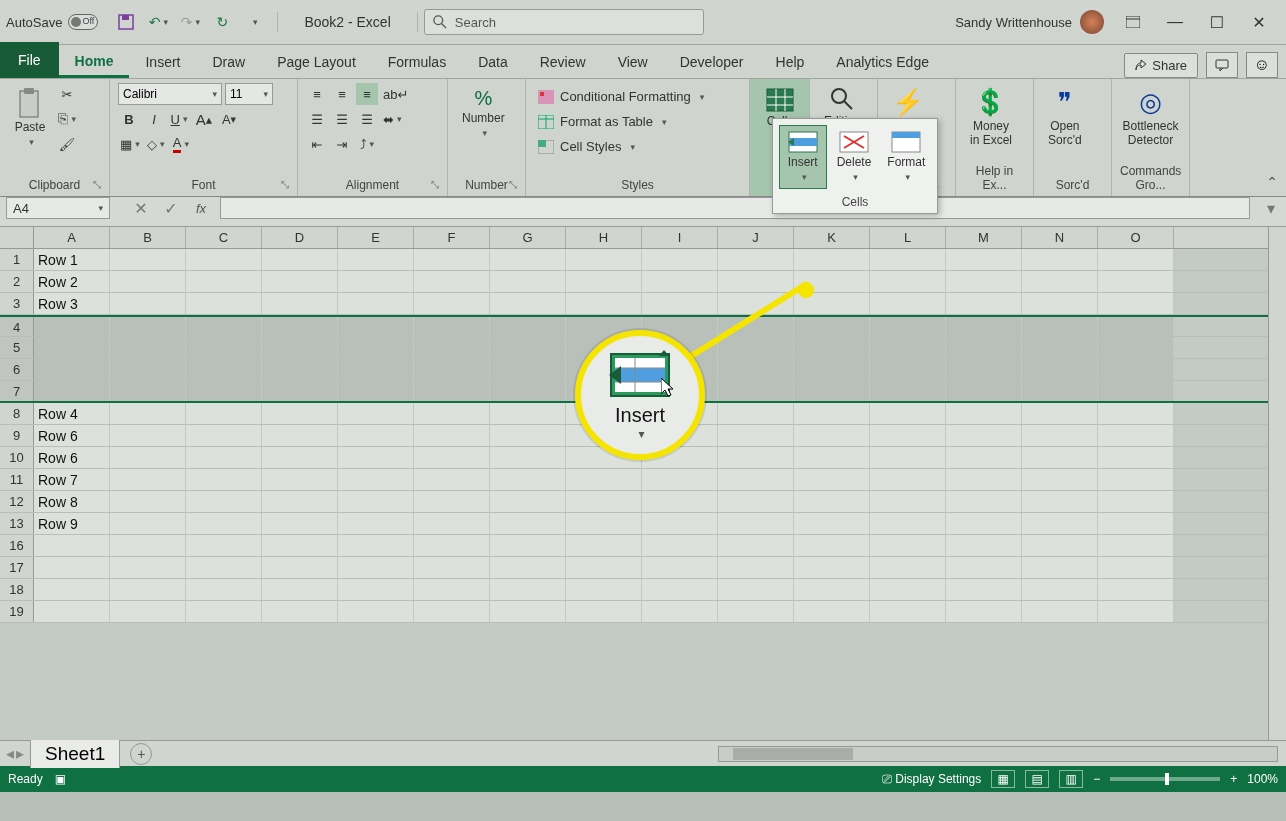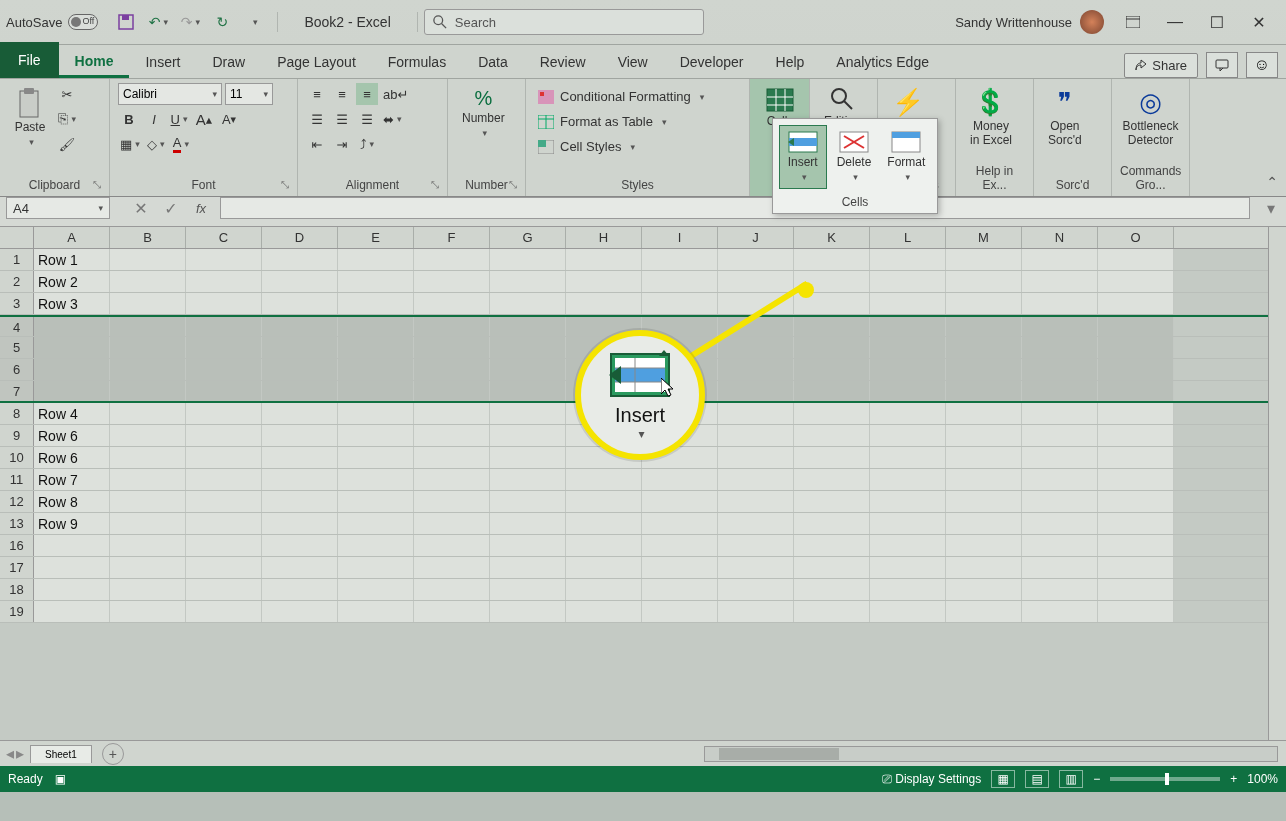--- a/index.html
+++ b/index.html
@@ -72,21 +72,21 @@
 .cell { width: 76px; border-right: 1px solid #c3c8c3; font-size: 14px; color: #111; padding: 0 4px; line-height: 22px; background: #dde1dc; overflow: hidden; white-space: nowrap; }
 .row.sel .cell { background: #b9bfb9; }
 .row.sel.first .cell:first-of-type { background: #dde1dc; }
 .sel-border-top { border-top: 2px solid #0f7041; }
 .sel-border-bot { border-bottom: 2px solid #0f7041; }
 .vscroll { position: absolute; right: 0; top: 0; width: 18px; bottom: 0; background: #d0d5cf; border-left: 1px solid #999; }
 
 
 .sheet-bar { height: 26px; background: #d0d5cf; display: flex; align-items: center; border-top: 1px solid #999; }
 .sheet-nav { display: flex; gap: 2px; padding: 0 6px; color: #888; }
-.sheet-tab { padding: 3px 14px; font-size: 10px; background: #e8ebe7; border: 1px solid #999; border-bottom: none; cursor: pointer; }
+.sheet-tab { padding: 3px 14px; font-size: 19px; background: #e8ebe7; border: 1px solid #999; border-bottom: none; cursor: pointer; }
 .sheet-add { width: 22px; height: 22px; border: 1px solid #999; border-radius: 50%; margin-left: 10px; display: flex; align-items: center; justify-content: center; color: #555; font-size: 14px; cursor: pointer; }
 .hscroll { flex: 1; margin: 0 8px; height: 16px; background: #c8cdc8; border: 1px solid #999; position: relative; }
 .hscroll-thumb { position: absolute; left: 14px; top: 1px; width: 120px; height: 12px; background: #a8ada8; }
 
 
 .status-bar { height: 26px; background: #0f7041; color: #fff; display: flex; align-items: center; font-size: 12px; padding: 0 8px; }
 .status-left { display: flex; align-items: center; gap: 12px; }
 .status-right { margin-left: auto; display: flex; align-items: center; gap: 10px; }
 .view-btn { width: 24px; height: 18px; border: 1px solid rgba(255,255,255,0.5); display: flex; align-items: center; justify-content: center; cursor: pointer; }
 .zoom-slider { width: 110px; height: 4px; background: rgba(255,255,255,0.4); position: relative; }

